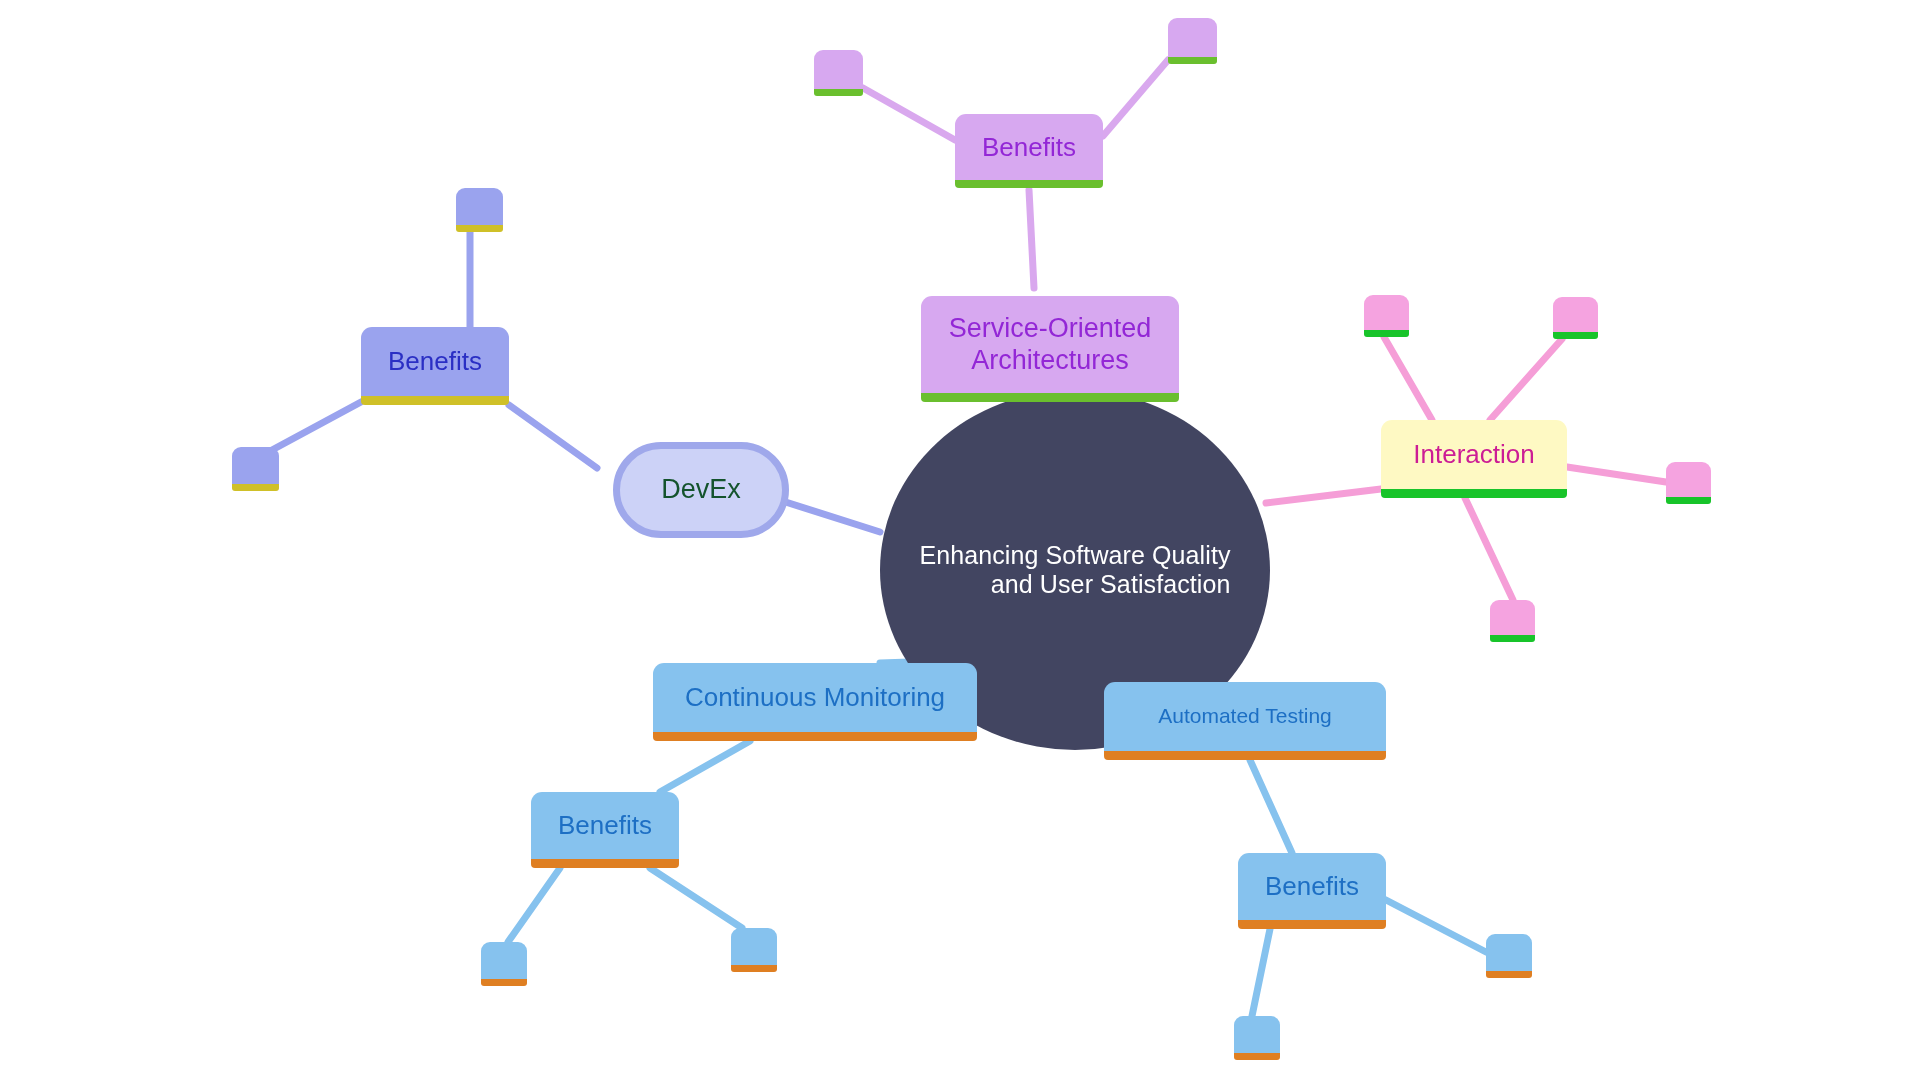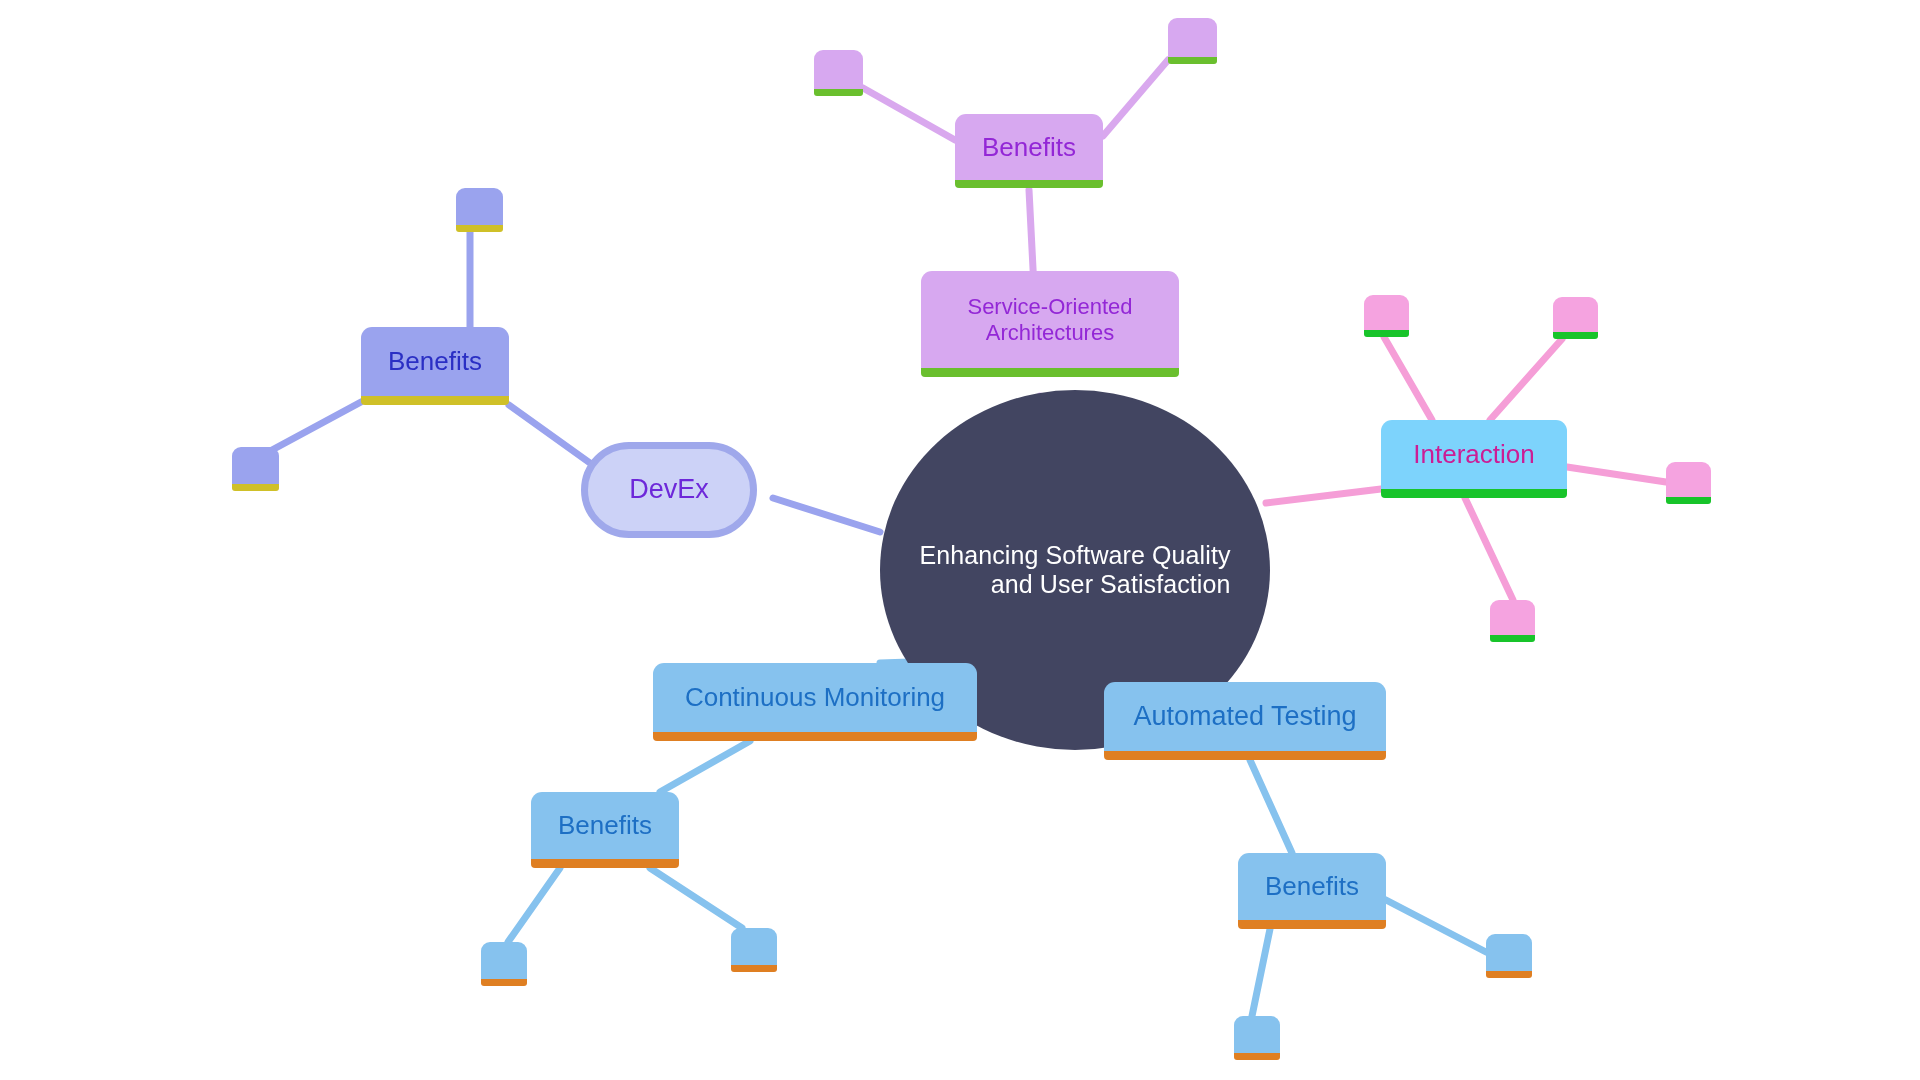--- a/index.html
+++ b/index.html
@@ -111,49 +111,49 @@
       <line x1="1150" y1="690" x2="1160" y2="682" stroke="#86c2ee" stroke-width="7" stroke-linecap="round"></line>
       <line x1="1250" y1="760" x2="1292" y2="853" stroke="#86c2ee" stroke-width="7" stroke-linecap="round"></line>
       <line x1="1386" y1="900" x2="1486" y2="952" stroke="#86c2ee" stroke-width="7" stroke-linecap="round"></line>
       <line x1="1270" y1="929" x2="1252" y2="1016" stroke="#86c2ee" stroke-width="7" stroke-linecap="round"></line>
     </svg>
   <div id="node-layer">
       <div class="node root" style="left: 880px; top: 390px; width: 390px; height: 360px; background: rgb(66, 69, 97); color: rgb(255, 255, 255); font-size: 25px; text-align: right;">
         <span class="node-label">Enhancing Software Quality
 and User Satisfaction</span>
       </div>
-      <div class="node box" style="left: 921px; top: 271px; width: 258px; height: 106px; background: rgb(215, 168, 240); color: rgb(147, 39, 214); font-size: 22px; border-bottom: 9px solid rgb(106, 191, 46);">
+      <div class="node box" style="left: 921px; top: 296px; width: 258px; height: 106px; background: rgb(215, 168, 240); color: rgb(147, 39, 214); font-size: 27px; border-bottom: 9px solid rgb(106, 191, 46);">
         <span class="node-label">Service-Oriented
 Architectures</span>
       </div>
       <div class="node box" style="left: 955px; top: 114px; width: 148px; height: 74px; background: rgb(215, 168, 240); color: rgb(147, 39, 214); font-size: 26px; border-bottom: 8px solid rgb(106, 191, 46);">
         <span class="node-label">Benefits</span>
       </div>
       <div class="node box small" style="left: 814px; top: 50px; width: 49px; height: 46px; background: rgb(215, 168, 240); color: rgb(147, 39, 214); font-size: 20px; border-bottom: 7px solid rgb(106, 191, 46);">
         <span class="node-label"></span>
       </div>
       <div class="node box small" style="left: 1168px; top: 18px; width: 49px; height: 46px; background: rgb(215, 168, 240); color: rgb(147, 39, 214); font-size: 20px; border-bottom: 7px solid rgb(106, 191, 46);">
         <span class="node-label"></span>
       </div>
-      <div class="node box" style="left: 1381px; top: 420px; width: 186px; height: 78px; background: #7dd3fc; color: rgb(204, 29, 149); font-size: 26px; border-bottom: 9px solid rgb(24, 196, 42);">
+      <div class="node box" style="left: 1381px; top: 420px; width: 186px; height: 78px; background: #fef9c3; color: rgb(204, 29, 149); font-size: 26px; border-bottom: 9px solid rgb(24, 196, 42);">
         <span class="node-label">Interaction</span>
       </div>
       <div class="node box small" style="left: 1364px; top: 295px; width: 45px; height: 42px; background: rgb(245, 163, 224); color: rgb(204, 29, 149); font-size: 20px; border-bottom: 7px solid rgb(24, 196, 42);">
         <span class="node-label"></span>
       </div>
       <div class="node box small" style="left: 1553px; top: 297px; width: 45px; height: 42px; background: rgb(245, 163, 224); color: rgb(204, 29, 149); font-size: 20px; border-bottom: 7px solid rgb(24, 196, 42);">
         <span class="node-label"></span>
       </div>
       <div class="node box small" style="left: 1666px; top: 462px; width: 45px; height: 42px; background: rgb(245, 163, 224); color: rgb(204, 29, 149); font-size: 20px; border-bottom: 7px solid rgb(24, 196, 42);">
         <span class="node-label"></span>
       </div>
       <div class="node box small" style="left: 1490px; top: 600px; width: 45px; height: 42px; background: rgb(245, 163, 224); color: rgb(204, 29, 149); font-size: 20px; border-bottom: 7px solid rgb(24, 196, 42);">
         <span class="node-label"></span>
       </div>
-      <div class="node pill" style="left: 581px; top: 442px; width: 176px; height: 96px; color: #6d28d9; font-size: 27px;">
+      <div class="node pill" style="left: 613px; top: 442px; width: 176px; height: 96px; color: #14532d; font-size: 27px;">
         <span class="node-label">DevEx</span>
       </div>
       <div class="node box" style="left: 361px; top: 327px; width: 148px; height: 78px; background: rgb(154, 163, 238); color: rgb(42, 47, 196); font-size: 26px; border-bottom: 9px solid rgb(207, 192, 40);">
         <span class="node-label">Benefits</span>
       </div>
       <div class="node box small" style="left: 456px; top: 188px; width: 47px; height: 44px; background: rgb(154, 163, 238); color: rgb(42, 47, 196); font-size: 20px; border-bottom: 7px solid rgb(207, 192, 40);">
         <span class="node-label"></span>
       </div>
       <div class="node box small" style="left: 232px; top: 447px; width: 47px; height: 44px; background: rgb(154, 163, 238); color: rgb(42, 47, 196); font-size: 20px; border-bottom: 7px solid rgb(207, 192, 40);">
         <span class="node-label"></span>
@@ -163,21 +163,21 @@
       </div>
       <div class="node box" style="left: 531px; top: 792px; width: 148px; height: 76px; background: rgb(134, 194, 238); color: rgb(29, 111, 196); font-size: 26px; border-bottom: 9px solid rgb(223, 127, 34);">
         <span class="node-label">Benefits</span>
       </div>
       <div class="node box small" style="left: 481px; top: 942px; width: 46px; height: 44px; background: rgb(134, 194, 238); color: rgb(29, 111, 196); font-size: 20px; border-bottom: 7px solid rgb(223, 127, 34);">
         <span class="node-label"></span>
       </div>
       <div class="node box small" style="left: 731px; top: 928px; width: 46px; height: 44px; background: rgb(134, 194, 238); color: rgb(29, 111, 196); font-size: 20px; border-bottom: 7px solid rgb(223, 127, 34);">
         <span class="node-label"></span>
       </div>
-      <div class="node box" style="left: 1104px; top: 682px; width: 282px; height: 78px; background: rgb(134, 194, 238); color: rgb(29, 111, 196); font-size: 27px; border-bottom: 9px solid rgb(223, 127, 34);">
+      <div class="node box" style="left: 1104px; top: 682px; width: 282px; height: 78px; background: rgb(134, 194, 238); color: rgb(29, 111, 196); font-size: 21px; border-bottom: 9px solid rgb(223, 127, 34);">
         <span class="node-label">Automated Testing</span>
       </div>
       <div class="node box" style="left: 1238px; top: 853px; width: 148px; height: 76px; background: rgb(134, 194, 238); color: rgb(29, 111, 196); font-size: 26px; border-bottom: 9px solid rgb(223, 127, 34);">
         <span class="node-label">Benefits</span>
       </div>
       <div class="node box small" style="left: 1486px; top: 934px; width: 46px; height: 44px; background: rgb(134, 194, 238); color: rgb(29, 111, 196); font-size: 20px; border-bottom: 7px solid rgb(223, 127, 34);">
         <span class="node-label"></span>
       </div>
       <div class="node box small" style="left: 1234px; top: 1016px; width: 46px; height: 44px; background: rgb(134, 194, 238); color: rgb(29, 111, 196); font-size: 20px; border-bottom: 7px solid rgb(223, 127, 34);">
         <span class="node-label"></span>

